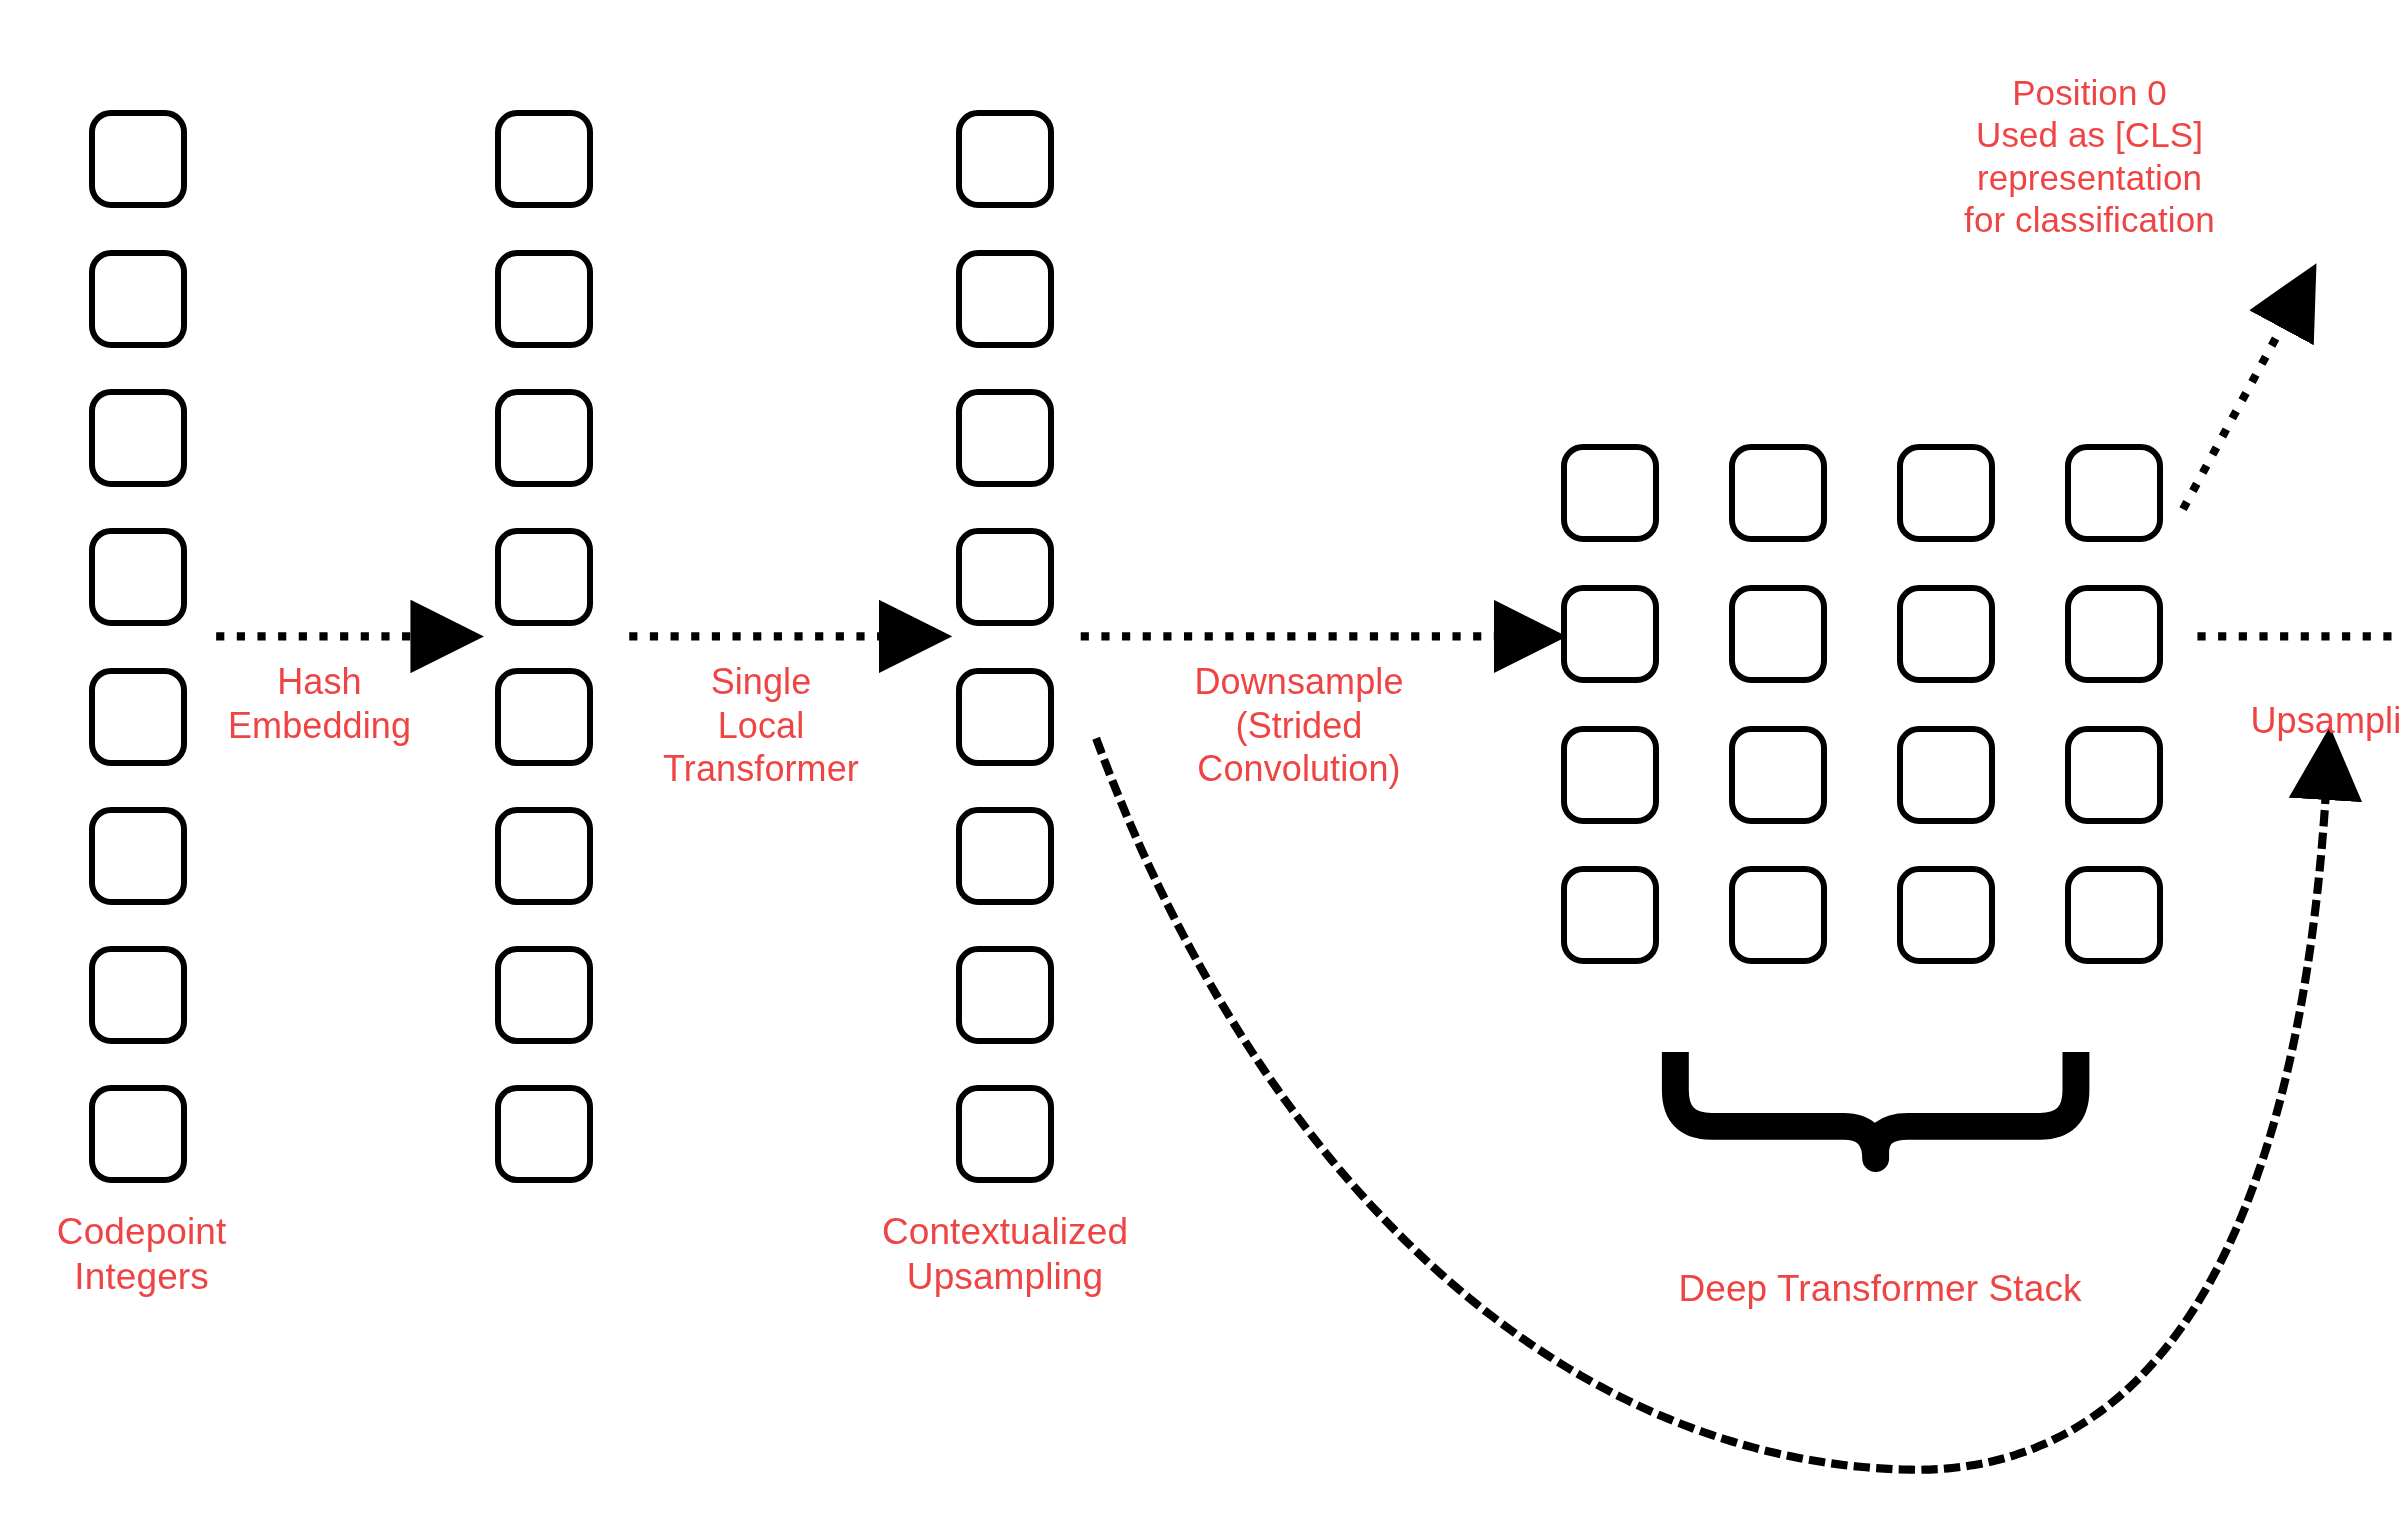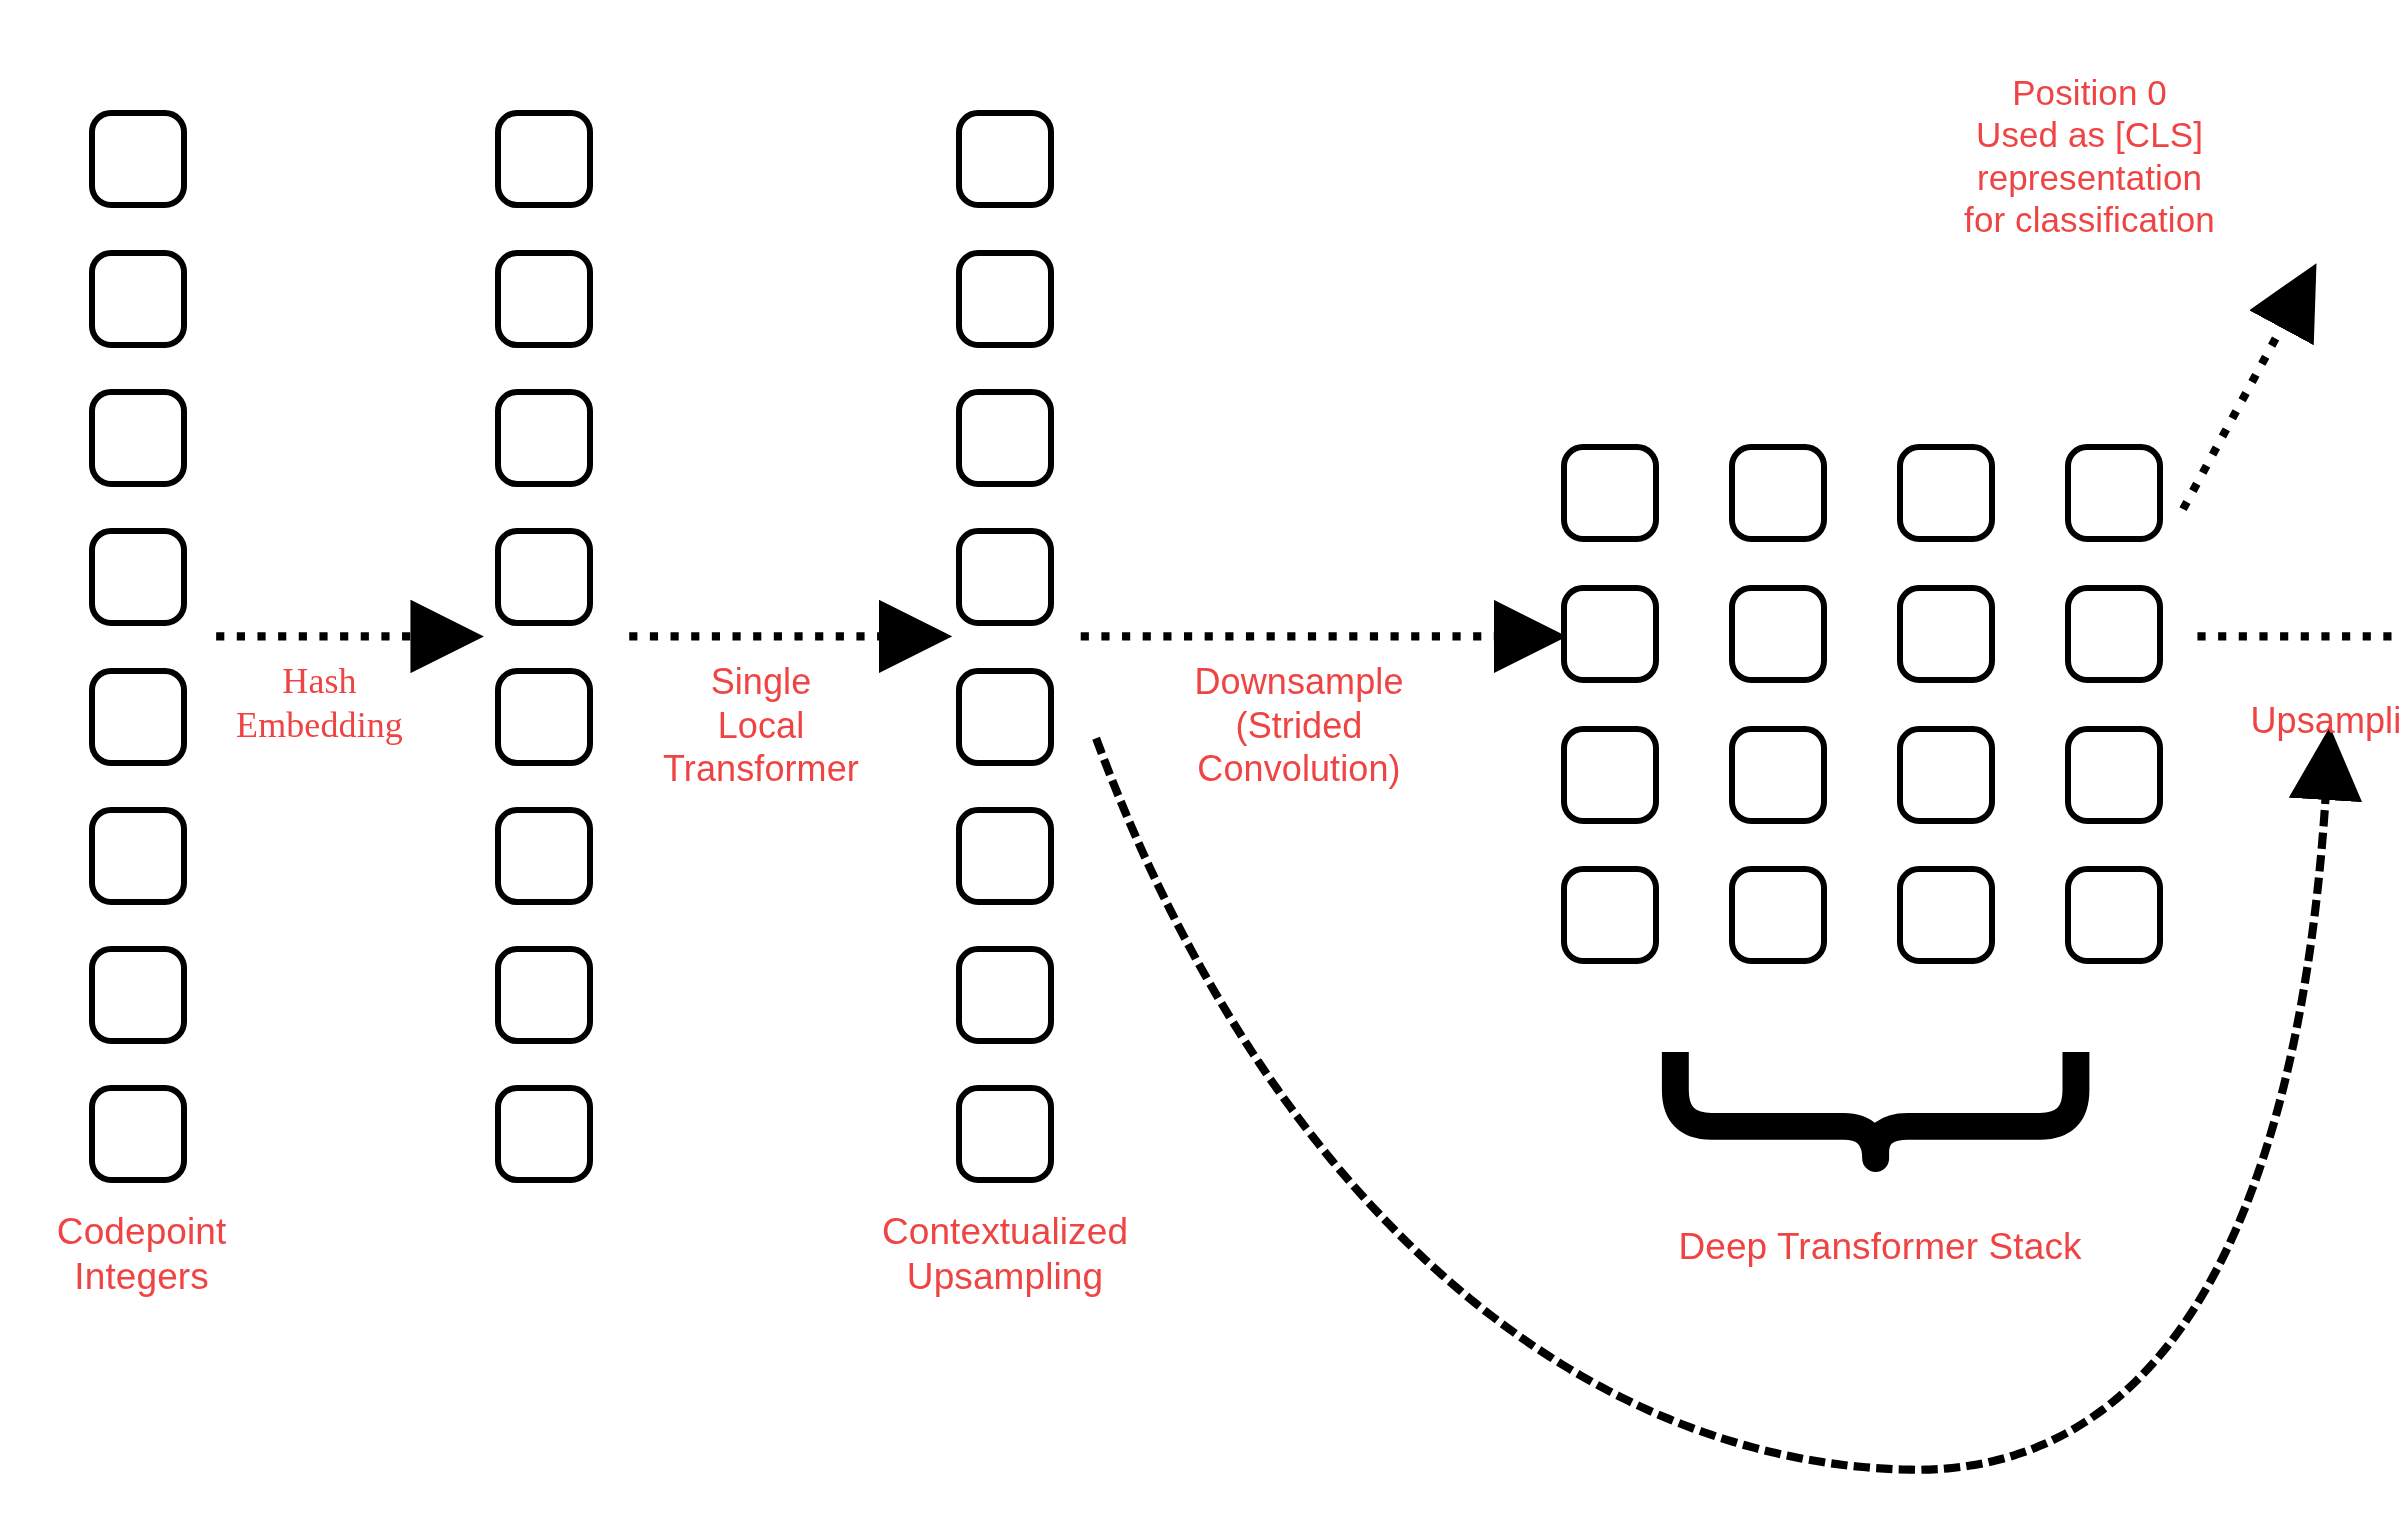--- a/index.html
+++ b/index.html
@@ -27,21 +27,21 @@
     color:#ef4444;
     font-size:36px;
     line-height:1.21;
     text-align:center;
     white-space:pre-line;
     letter-spacing:0.1px;
   }
   .lbl.col-caption{font-size:37px;}
   .lbl.arrow-caption{font-size:36px;}
   .lbl.note{font-size:35px;}
-  .lbl.stack{font-size:37px;}
+  .lbl.stack{font-size:37px;margin-top:42px;}
 </style>
 </head>
 <body>
 
 <div id="stage">
 
   <svg class="layer" viewBox="0 0 6885 3175">
     <defs>
       <marker id="tri" markerWidth="9" markerHeight="9" refX="1.5" refY="4.5" orient="auto" markerUnits="strokeWidth">
         <path d="M0,0 L9,4.5 L0,9 z" fill="#000"></path>
@@ -165,21 +165,21 @@
     
     
     
     
     
     
     
     
   </div>
 
-  <div class="lbl arrow-caption" style="left:190px;top:660px;width:259px;font-family:Liberation Serif, serif;">Hash
+  <div class="lbl arrow-caption" style="left:190px;top:660px;width:259px;">Hash
 Embedding</div>
 
   <div class="lbl arrow-caption" style="left:624px;top:660px;width:274px;">Single
 Local
 Transformer</div>
 
   <div class="lbl arrow-caption" style="left:1131px;top:660px;width:336px;">Downsample
 (Strided
 Convolution)</div>
 

